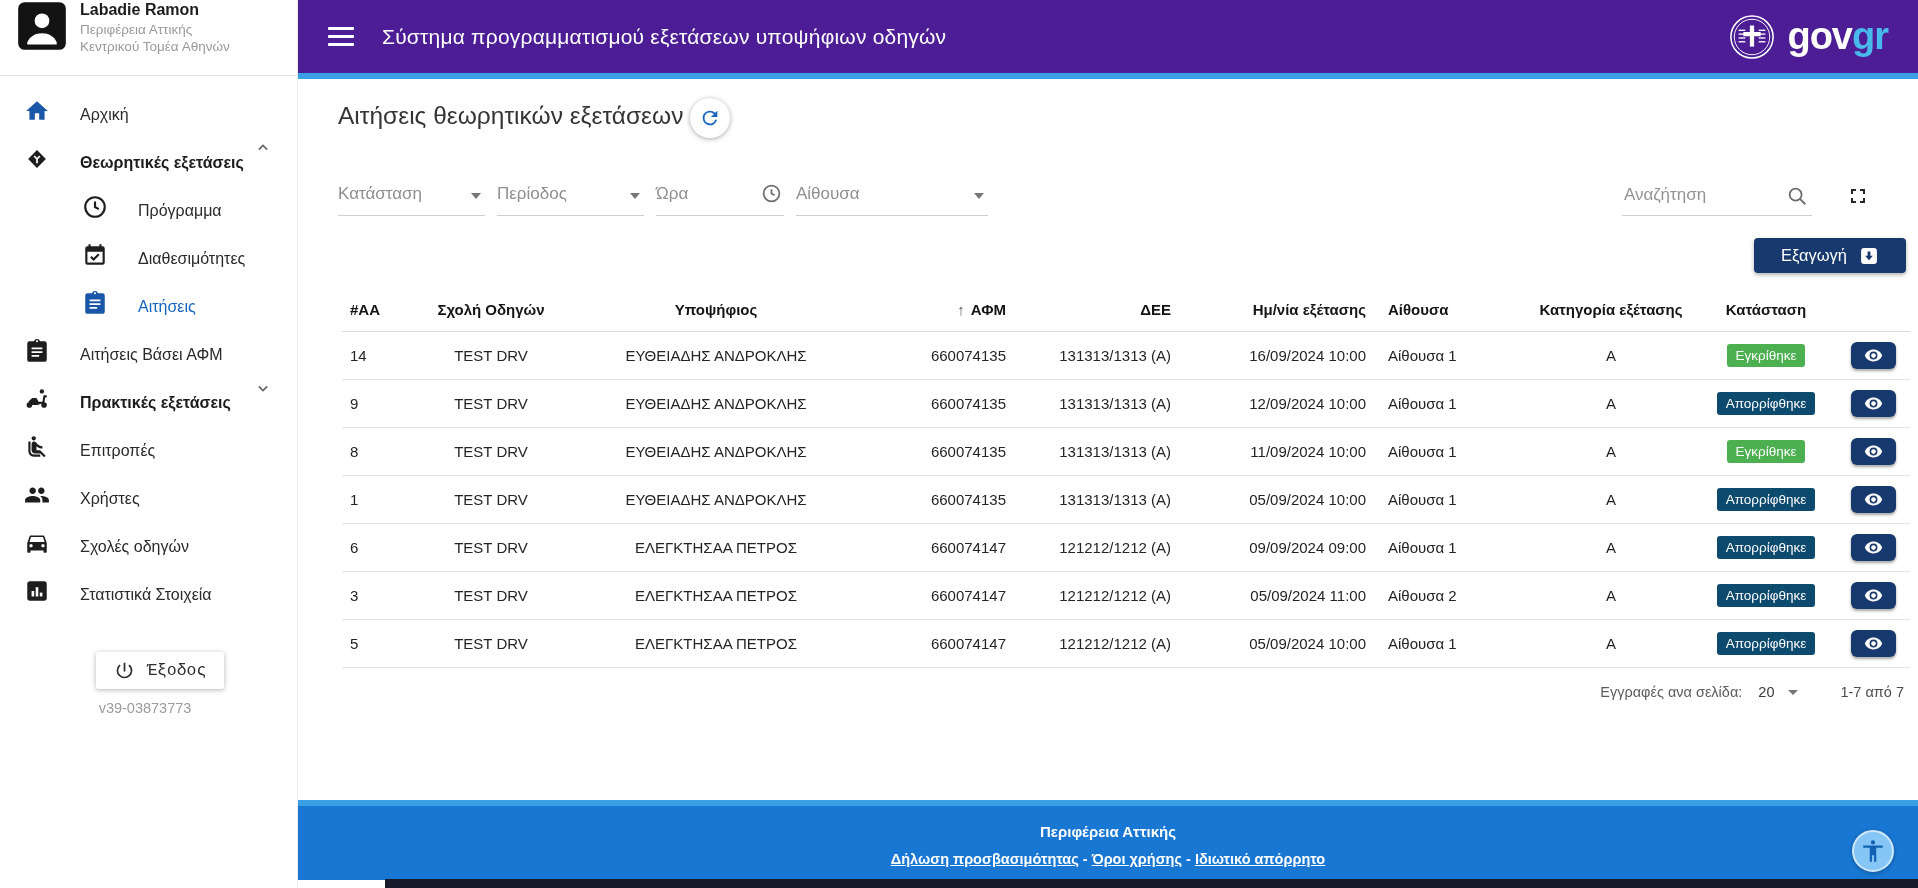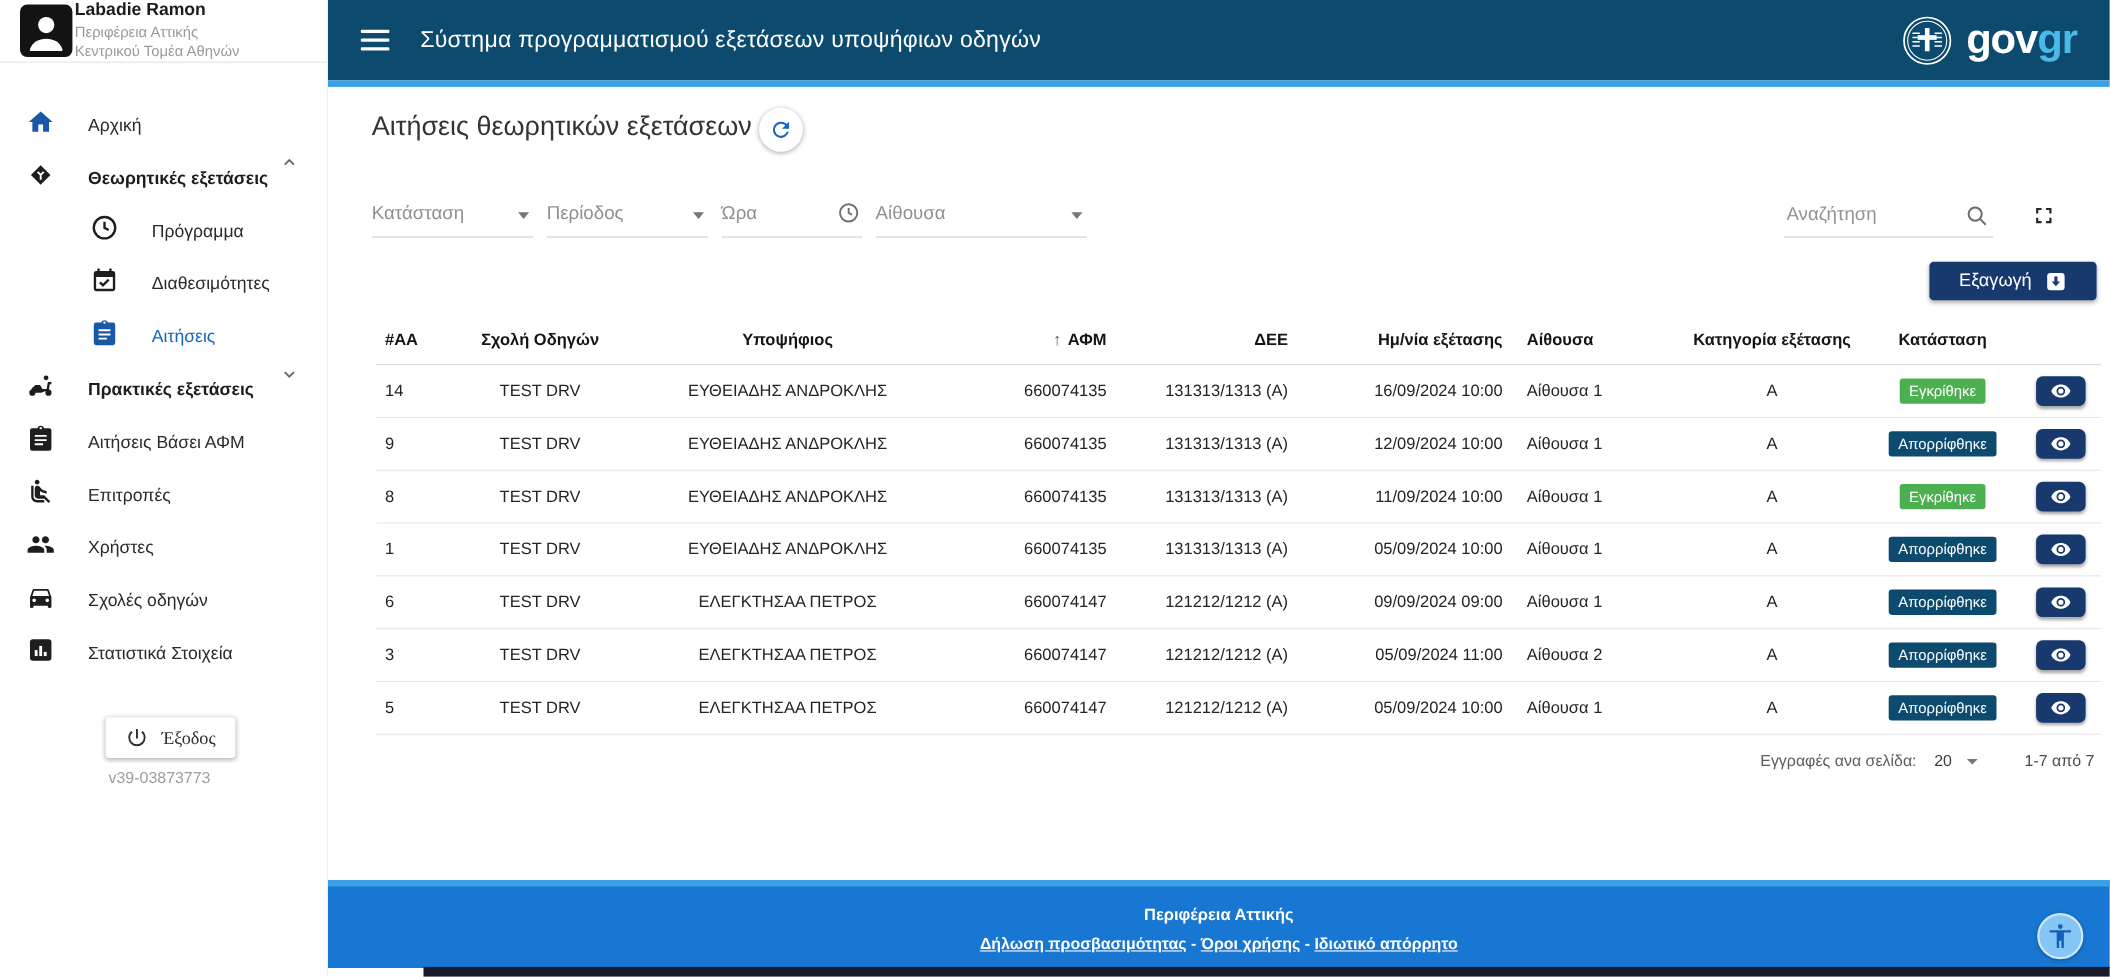--- a/index.html
+++ b/index.html
@@ -2,52 +2,52 @@
 <html><head>
 <meta charset="utf-8">
 <style>
   html,body{margin:0;padding:0}
   body{width:1918px;height:888px;position:relative;overflow:hidden;background:#fff;
        font-family:"Liberation Sans","DejaVu Sans",sans-serif;color:#222}
   *{box-sizing:border-box}
   svg{display:block}
 
   
-  .appbar{position:absolute;left:298px;top:0;right:0;height:73px;background:#0c4a6e;
+  .appbar{position:absolute;left:298px;top:0;right:0;height:73px;background:#4c1d95;
           display:flex;align-items:center;padding:0 30px;z-index:2}
   .appbar-stripe{position:absolute;left:298px;top:73px;right:0;height:6px;background:#39a0e5;z-index:2}
   .hamburger{width:26px;cursor:pointer}
   .hamburger span{display:block;height:3px;background:#fff;margin:5px 0;border-radius:1px}
   .app-title{color:#fff;font-size:21px;font-weight:400;margin-left:28px;letter-spacing:.2px}
   .brand{margin-left:auto;display:flex;align-items:center;gap:12px}
   .brand-text{font-size:38px;font-weight:bold;letter-spacing:-1px;display:flex}
   .brand-gov{color:#fff}
   .brand-gr{color:#49b8ea}
 
   
   .sidebar{position:absolute;left:0;top:0;width:298px;height:888px;background:#fff;z-index:3;
            border-right:1px solid #ededed}
-  .user-card{height:57px;border-bottom:1px solid #e3e3e3;display:flex;align-items:center;
-             padding:0 16px;gap:0}
+  .user-card{height:76px;border-bottom:1px solid #e3e3e3;display:flex;
+             padding:0 16px;gap:12px}
   .avatar{width:52px;height:52px;flex:none}
   .user-name{font-size:16px;font-weight:bold;color:#1c1c1c;line-height:1.3}
   .user-sub{font-size:13.5px;color:#9a9a9a;line-height:1.3}
   .menu{position:absolute;top:76px;left:0;right:0}
   .side-item{height:48px;display:flex;align-items:flex-end;padding-left:24px;position:relative;cursor:pointer}
   .side-item .ic{width:26px;height:26px;flex:none;color:#1e1e1e}
   .side-item .ic.blue{color:#1b57a8}
   .side-item .lbl{margin-left:30px;font-size:16px;color:#2a2a2a;white-space:nowrap}
   .side-item.bold .lbl{font-weight:bold;color:#1c1c1c}
   .side-item.active .lbl{color:#1565c0}
   .side-item.sub{padding-left:82px}
   .side-item .chev{position:absolute;right:24px;top:14px;color:#666}
   .logout-btn{position:absolute;left:96px;top:652px;height:37px;padding:0 18px;background:#fff;
               border:none;border-radius:3px;box-shadow:0 1px 5px rgba(0,0,0,.3);display:flex;
               align-items:center;gap:12px;font-size:16.5px;color:#2e2e2e;cursor:pointer;
-              font-family:Liberation Serif, serif}
+              font-family:Liberation Mono, monospace}
   .version{position:absolute;left:60px;top:700px;width:170px;text-align:center;color:#9c9c9c;font-size:14.5px}
 
   
   .page-title{position:absolute;left:338px;top:102px;font-size:24.5px;color:#343434;z-index:1}
   .refresh-btn{position:absolute;left:690px;top:98px;width:40px;height:40px;border-radius:50%;
                background:#fff;box-shadow:0 1px 5px rgba(0,0,0,.35);display:flex;align-items:center;
                justify-content:center;cursor:pointer;border:none}
 
   .filters-row{position:absolute;left:338px;top:168px;display:flex;gap:12px}
   .filter{border-bottom:1px solid #cfcfcf;height:48px;position:relative;display:flex;
@@ -202,44 +202,44 @@
       </div>
       <div class="side-item sub active">
         <span class="ic blue">
           <svg width="26" height="26" viewBox="0 0 24 24">
             <path fill="currentColor" d="M19 3h-4.18A3 3 0 0 0 9.18 3H5a2 2 0 0 0-2 2v15a2 2 0 0 0 2 2h14a2 2 0 0 0 2-2V5a2 2 0 0 0-2-2zm-7-1a1 1 0 1 1 0 2 1 1 0 0 1 0-2z"></path>
             <path d="M7 9.5h10M7 13h10M7 16.5h7" stroke="#fff" stroke-width="1.6"></path>
           </svg>
         </span>
         <span class="lbl">Αιτήσεις</span>
       </div>
+      <div class="side-item">
+        <span class="ic">
+          <svg width="26" height="26" viewBox="0 0 24 24">
+            <path fill="currentColor" d="M19 3h-4.18A3 3 0 0 0 9.18 3H5a2 2 0 0 0-2 2v15a2 2 0 0 0 2 2h14a2 2 0 0 0 2-2V5a2 2 0 0 0-2-2zm-7-1a1 1 0 1 1 0 2 1 1 0 0 1 0-2z"></path>
+            <path d="M7 9.5h10M7 13h10M7 16.5h7" stroke="#fff" stroke-width="1.6"></path>
+          </svg>
+        </span>
+        <span class="lbl">Αιτήσεις Βάσει ΑΦΜ</span>
+      </div>
       <div class="side-item bold">
         <span class="ic">
           <svg width="26" height="26" viewBox="0 0 24 24" fill="currentColor">
             <circle cx="5" cy="17.5" r="2.6"></circle>
             <circle cx="18.5" cy="17.5" r="2.6"></circle>
             <path d="M4 14.5 7.5 11h4l2 3.5h3.5l1-6h3v2h-1.4l-.8 5.2-3.8.8-2.5 1H6z"></path>
             <circle cx="16.5" cy="5" r="2"></circle>
           </svg>
         </span>
         <span class="lbl">Πρακτικές εξετάσεις</span>
         <span class="chev">
           <svg width="20" height="20" viewBox="0 0 24 24" fill="none" stroke="currentColor" stroke-width="2">
             <path d="m7 10 5 5 5-5"></path>
           </svg>
         </span>
-      </div>
-      <div class="side-item">
-        <span class="ic">
-          <svg width="26" height="26" viewBox="0 0 24 24">
-            <path fill="currentColor" d="M19 3h-4.18A3 3 0 0 0 9.18 3H5a2 2 0 0 0-2 2v15a2 2 0 0 0 2 2h14a2 2 0 0 0 2-2V5a2 2 0 0 0-2-2zm-7-1a1 1 0 1 1 0 2 1 1 0 0 1 0-2z"></path>
-            <path d="M7 9.5h10M7 13h10M7 16.5h7" stroke="#fff" stroke-width="1.6"></path>
-          </svg>
-        </span>
-        <span class="lbl">Αιτήσεις Βάσει ΑΦΜ</span>
       </div>
       <div class="side-item">
         <span class="ic">
           <svg width="26" height="26" viewBox="0 0 24 24" fill="currentColor">
             <path d="M7.59 5.41c-.78-.78-.78-2.05 0-2.83s2.05-.78 2.83 0 .78 2.05 0 2.83c-.79.79-2.05.79-2.83 0zM6 16V7H4v9c0 2.76 2.24 5 5 5h6v-2H9c-1.66 0-3-1.34-3-3zm14 4.07L14.93 15H11.5v-3.68c1.4 1.15 3.6 2.16 5.5 2.16v-2.16c-1.66.02-3.61-.87-4.67-2.04l-1.4-1.55c-.19-.21-.43-.38-.69-.5-.29-.14-.62-.23-.96-.23h-.03C8.01 7 7 8.01 7 9.25V15c0 1.66 1.34 3 3 3h5.07l3.5 3.5L20 20.07z"></path>
           </svg>
         </span>
         <span class="lbl">Επιτροπές</span>
       </div>
       <div class="side-item">

